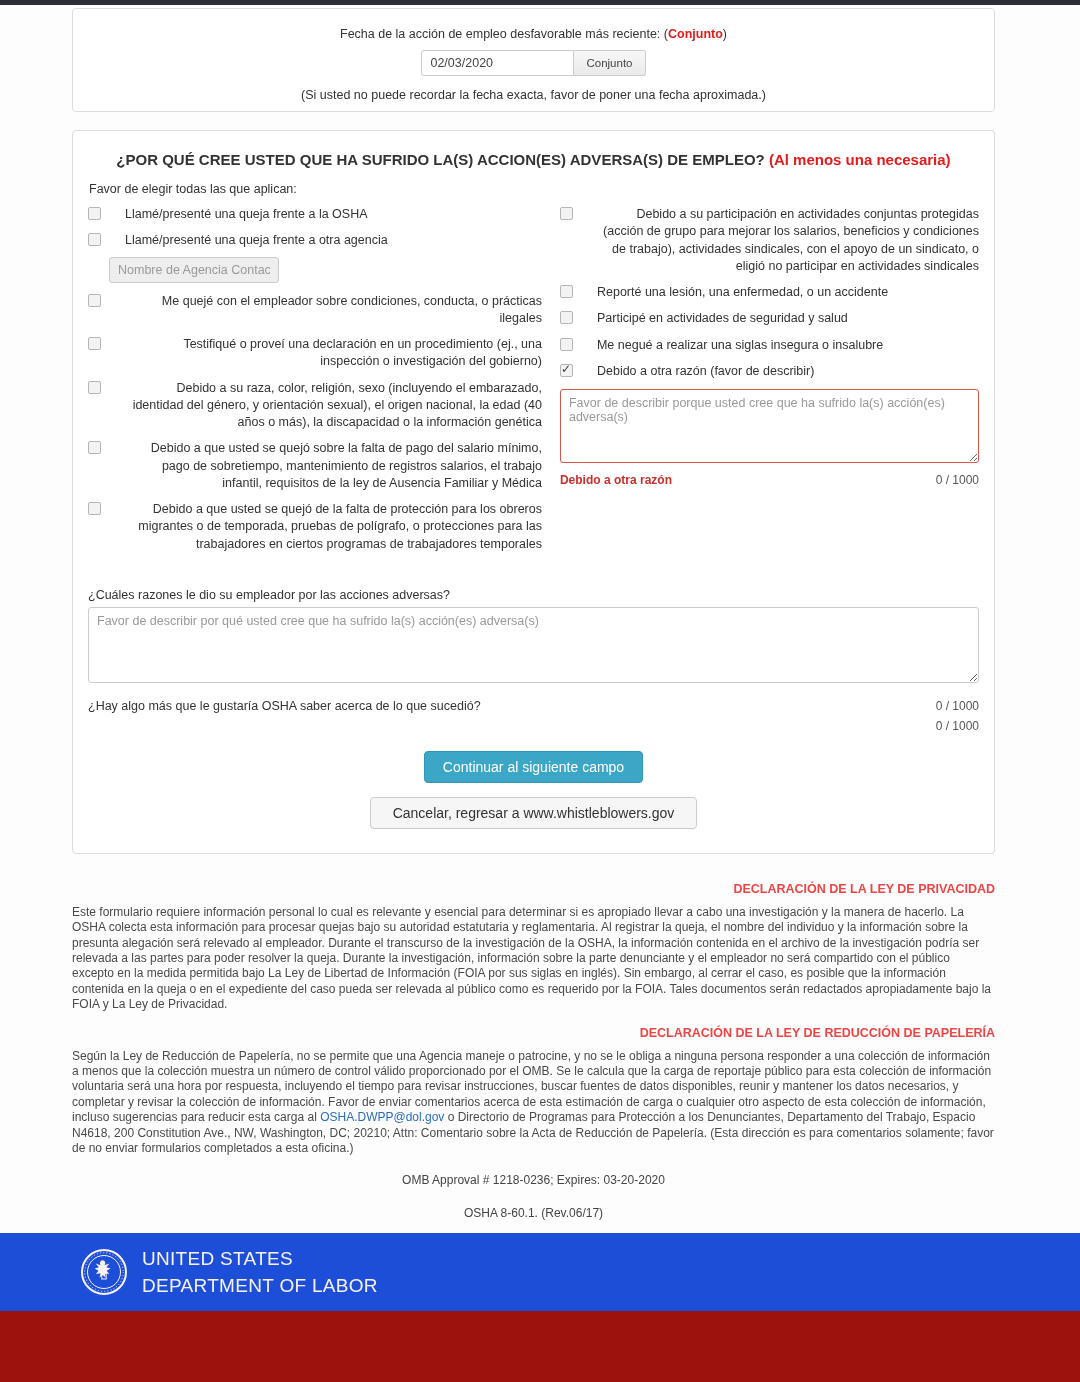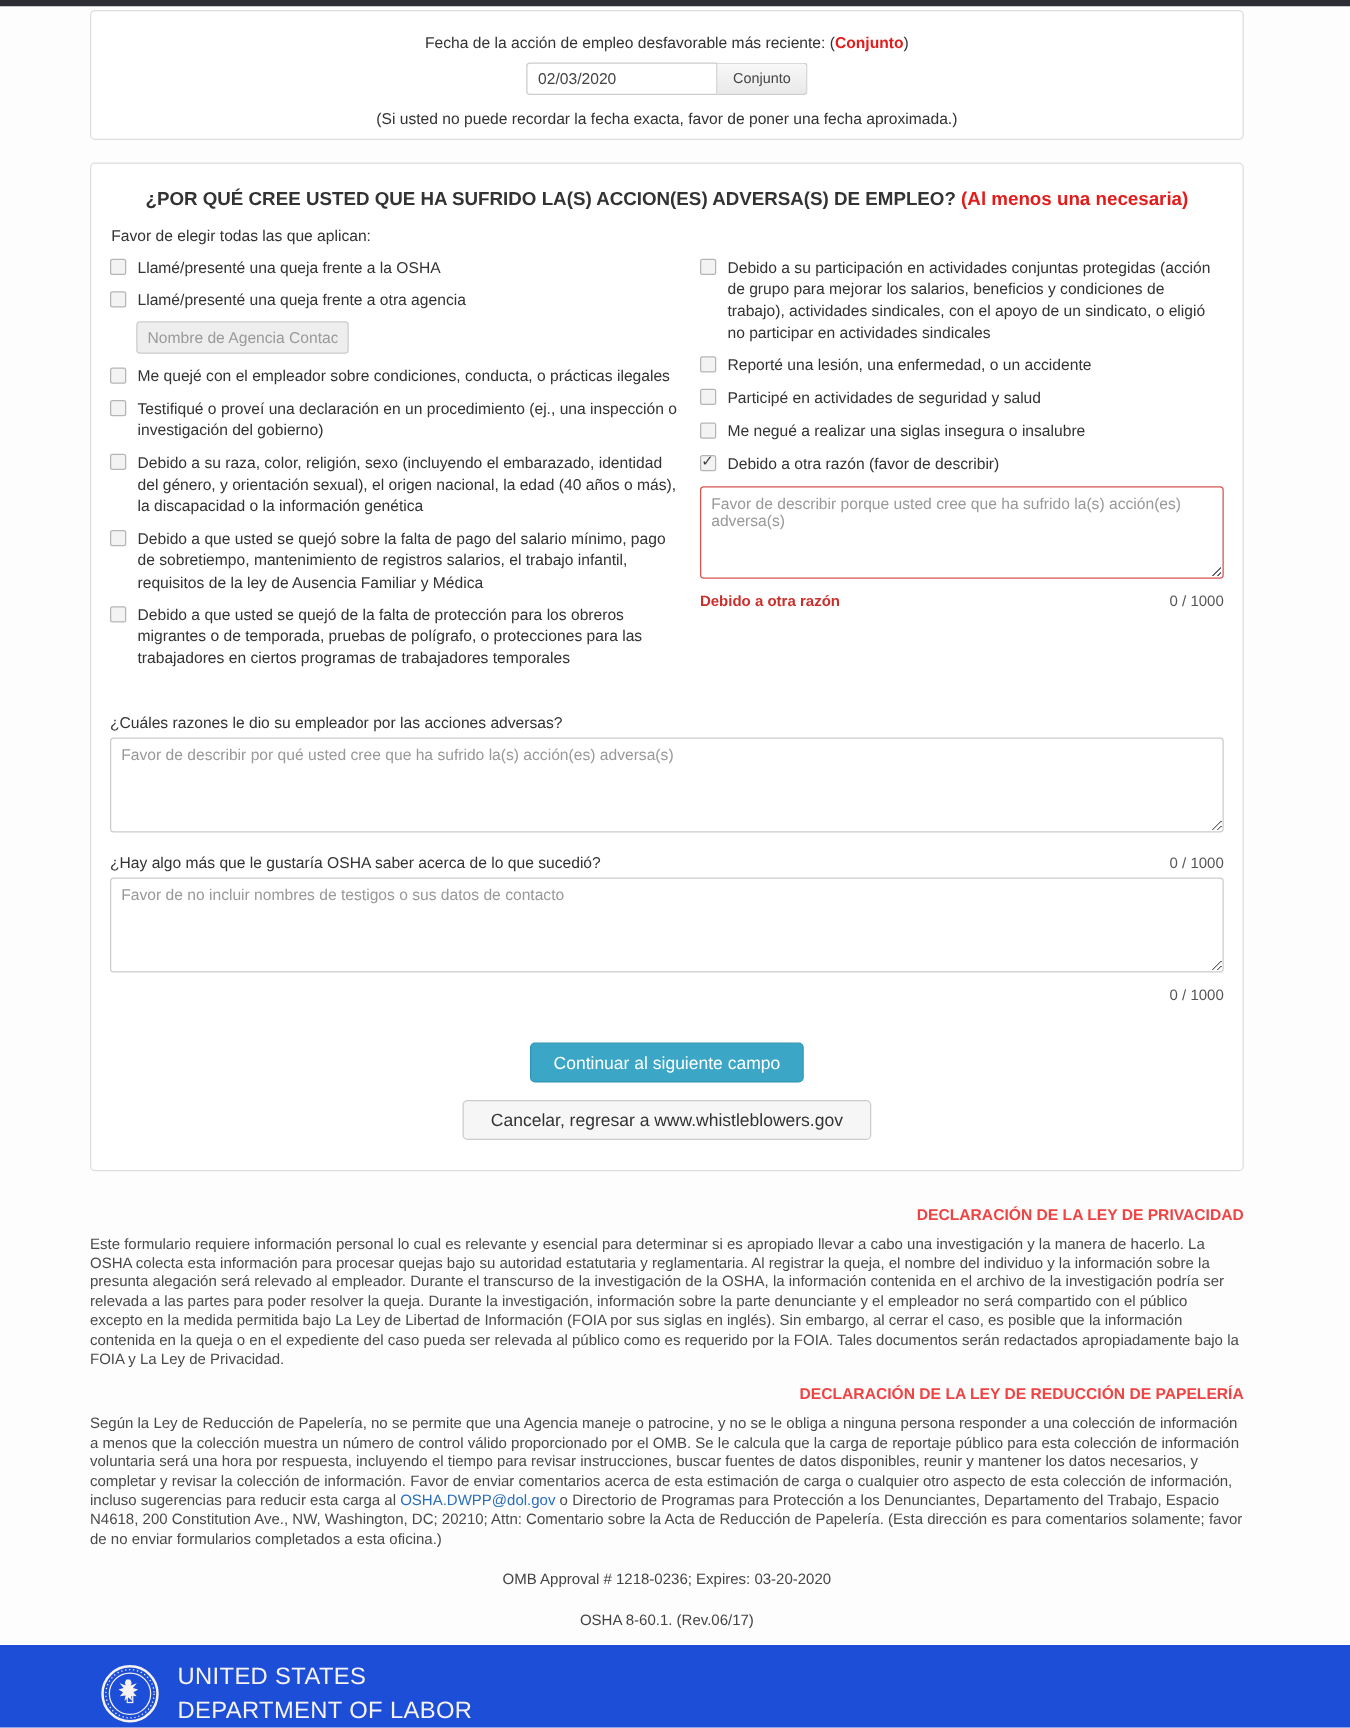--- a/index.html
+++ b/index.html
@@ -25,21 +25,21 @@
                border-radius:0 3px 3px 0; cursor:pointer; font-family:inherit; }
   .date-note { font-size:12.5px; color:#333; margin-top:12px; }
 
   .reasons-title { text-align:center; font-size:15px; font-weight:bold; margin-top:6px; }
   .instruction { font-size:12.5px; margin:14px 0 10px 1px; }
 
   .cols { display:flex; gap:18px; min-height:280px; }
   .col-left { width:455px; }
   .col-right { width:420px; }
 
-  .cb-item { display:flex; gap:9px; margin-bottom:9px; align-items:flex-start; }
+  .cb-item { display:flex; gap:24px; margin-bottom:9px; align-items:flex-start;text-align:right; }
   .cb { flex:0 0 13px; width:13px; height:13px; margin-top:1px; background:#f3f3f3;
         border:1px solid #b5b5b5; border-radius:2px; position:relative; cursor:pointer; }
   .cb.checked::after { content:"✓"; position:absolute; left:0px; top:-3px; font-size:12px;
         font-weight:bold; color:#3a3a3a; }
   .cb-label { font-size:12.5px; line-height:1.38; color:#333; }
 
   .agency-input { margin:-2px 0 10px 21px; width:170px; height:26px; background:#eee;
         border:1px solid #ccc; border-radius:3px; font-size:12.5px; padding:0 8px;
         color:#999; font-family:inherit; }
   .agency-input::placeholder { color:#9a9a9a; }
@@ -50,21 +50,21 @@
   .ta-other { width:100%; height:74px; border-color:#d9534f; }
   .other-row { display:flex; justify-content:space-between; margin-top:6px; }
   .error-label { color:#c9302c; font-weight:bold; font-size:12px; }
   .counter { font-size:12px; color:#555; }
 
   .q-label { font-size:12.5px; margin-top:26px; margin-bottom:5px; }
   .ta-big { width:100%; height:76px; }
   .q-row { display:flex; justify-content:space-between; align-items:flex-end; margin-top:12px; margin-bottom:5px; }
   .counter-right { text-align:right; margin-top:6px; }
 
-  .btn-zone { text-align:center; margin-top:31px;text-decoration:underline; }
+  .btn-zone { text-align:center; margin-top:18px;text-decoration:underline; }
   .btn-continue { background:#3ba6c6; color:#fff; border:1px solid #2f96b4; border-radius:4px;
         font-size:14px; padding:7px 18px; cursor:pointer; font-family:inherit; }
   .btn-cancel { display:inline-block; margin-top:14px; background:#f6f6f6; color:#333;
         border:1px solid #ccc; border-radius:4px; font-size:14px; padding:7px 22px;
         cursor:pointer; font-family:inherit; }
 
   .decl-heading { text-align:right; color:#ef4444; font-weight:bold; font-size:12.5px; margin-top:28px; }
   .decl-body { font-size:12px; color:#4a4a4a; line-height:15.4px; margin-top:9px; }
   .inline-link { color:#2a6ebb; cursor:pointer; }
   .omb-line { text-align:center; font-size:12px; color:#444; margin-top:17px; }
@@ -162,21 +162,20 @@
       </div>
     </div>
 
     <div class="q-label">¿Cuáles razones le dio su empleador por las acciones adversas?</div>
     <textarea class="ta-big" placeholder="Favor de describir por qué usted cree que ha sufrido la(s) acción(es) adversa(s)" style=""></textarea>
 
     <div class="q-row">
       <span class="q-label" style="margin:0">¿Hay algo más que le gustaría OSHA saber acerca de lo que sucedió?</span>
       <span class="counter">0 / 1000</span>
     </div>
-    <textarea class="ta-big" placeholder="Favor de no incluir nombres de testigos o sus datos de contacto" style=""></textarea>
     <div class="counter counter-right">0 / 1000</div>
 
     <div class="btn-zone">
       <button class="btn-continue">Continuar al siguiente campo</button>
       <br>
       <button class="btn-cancel">Cancelar, regresar a www.whistleblowers.gov</button>
     </div>
   </div>
 
   <div class="decl-heading">DECLARACIÓN DE LA LEY DE PRIVACIDAD</div>

